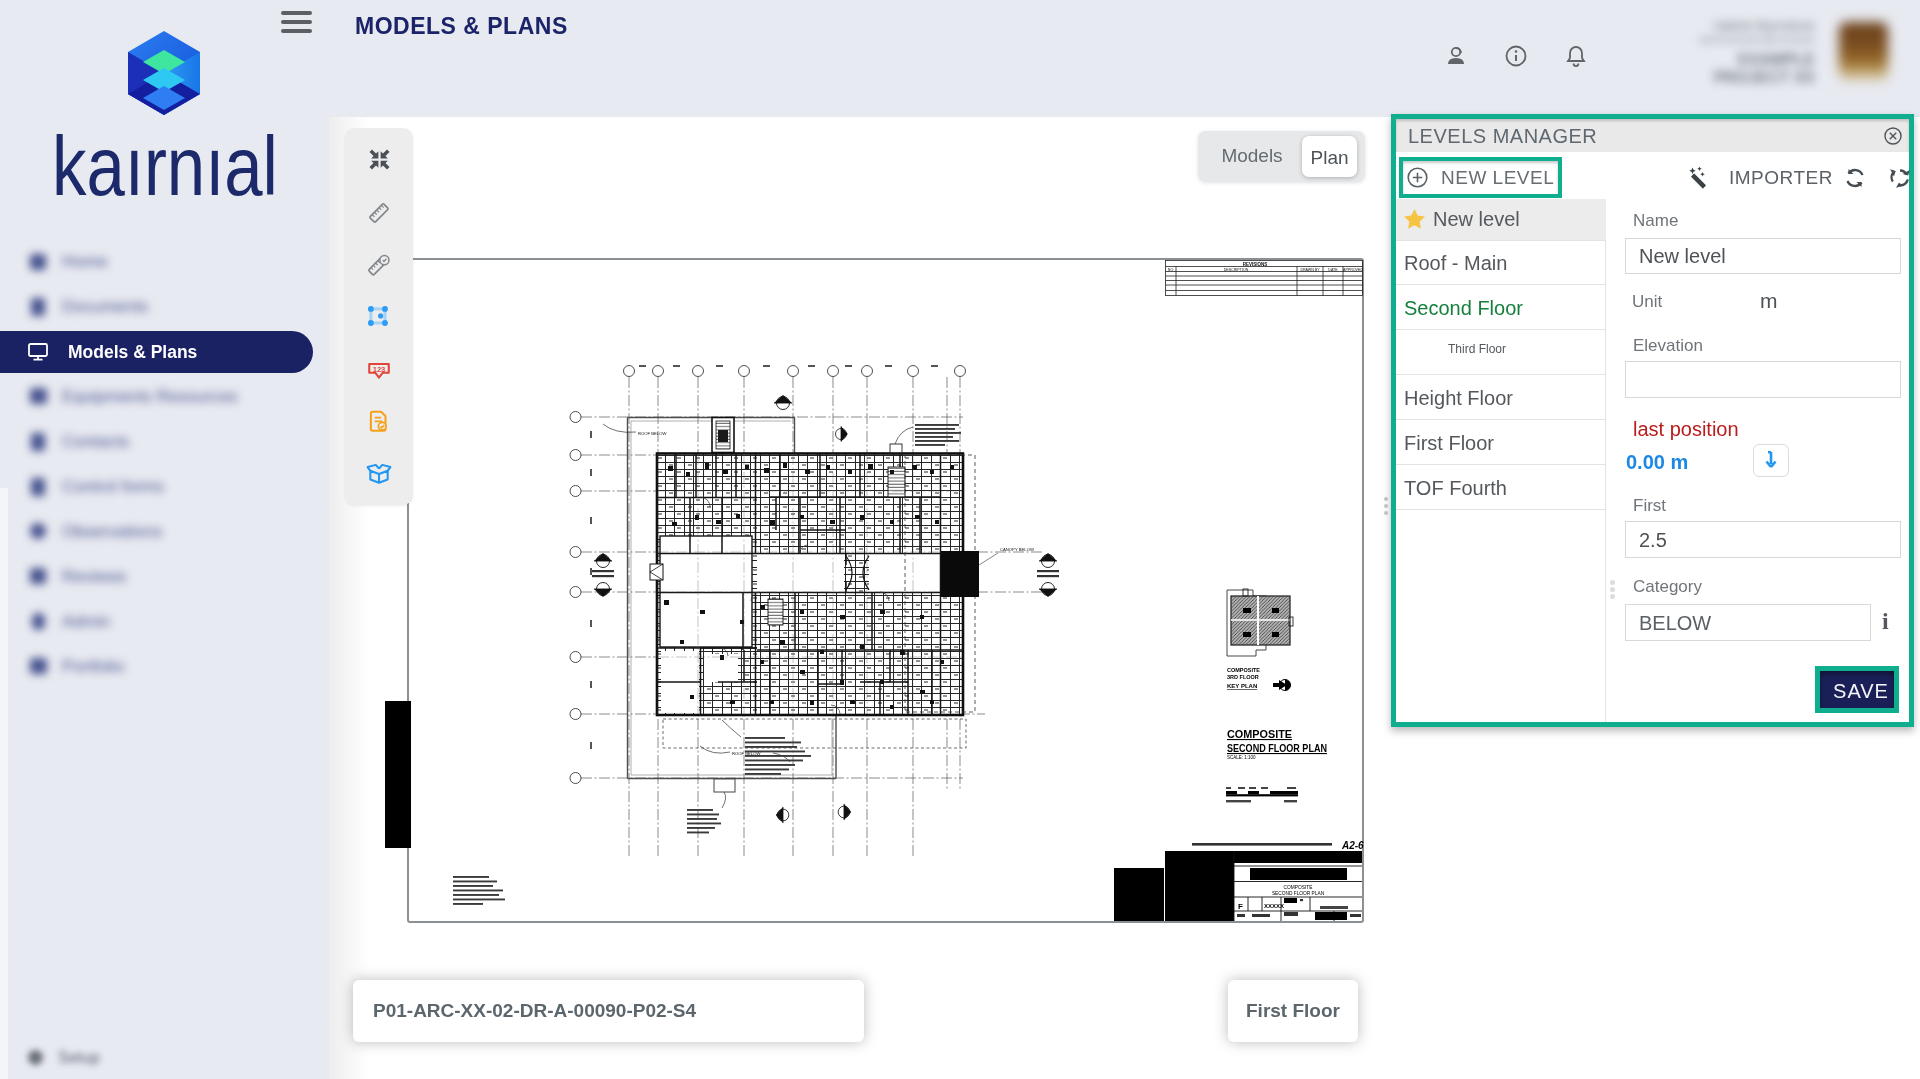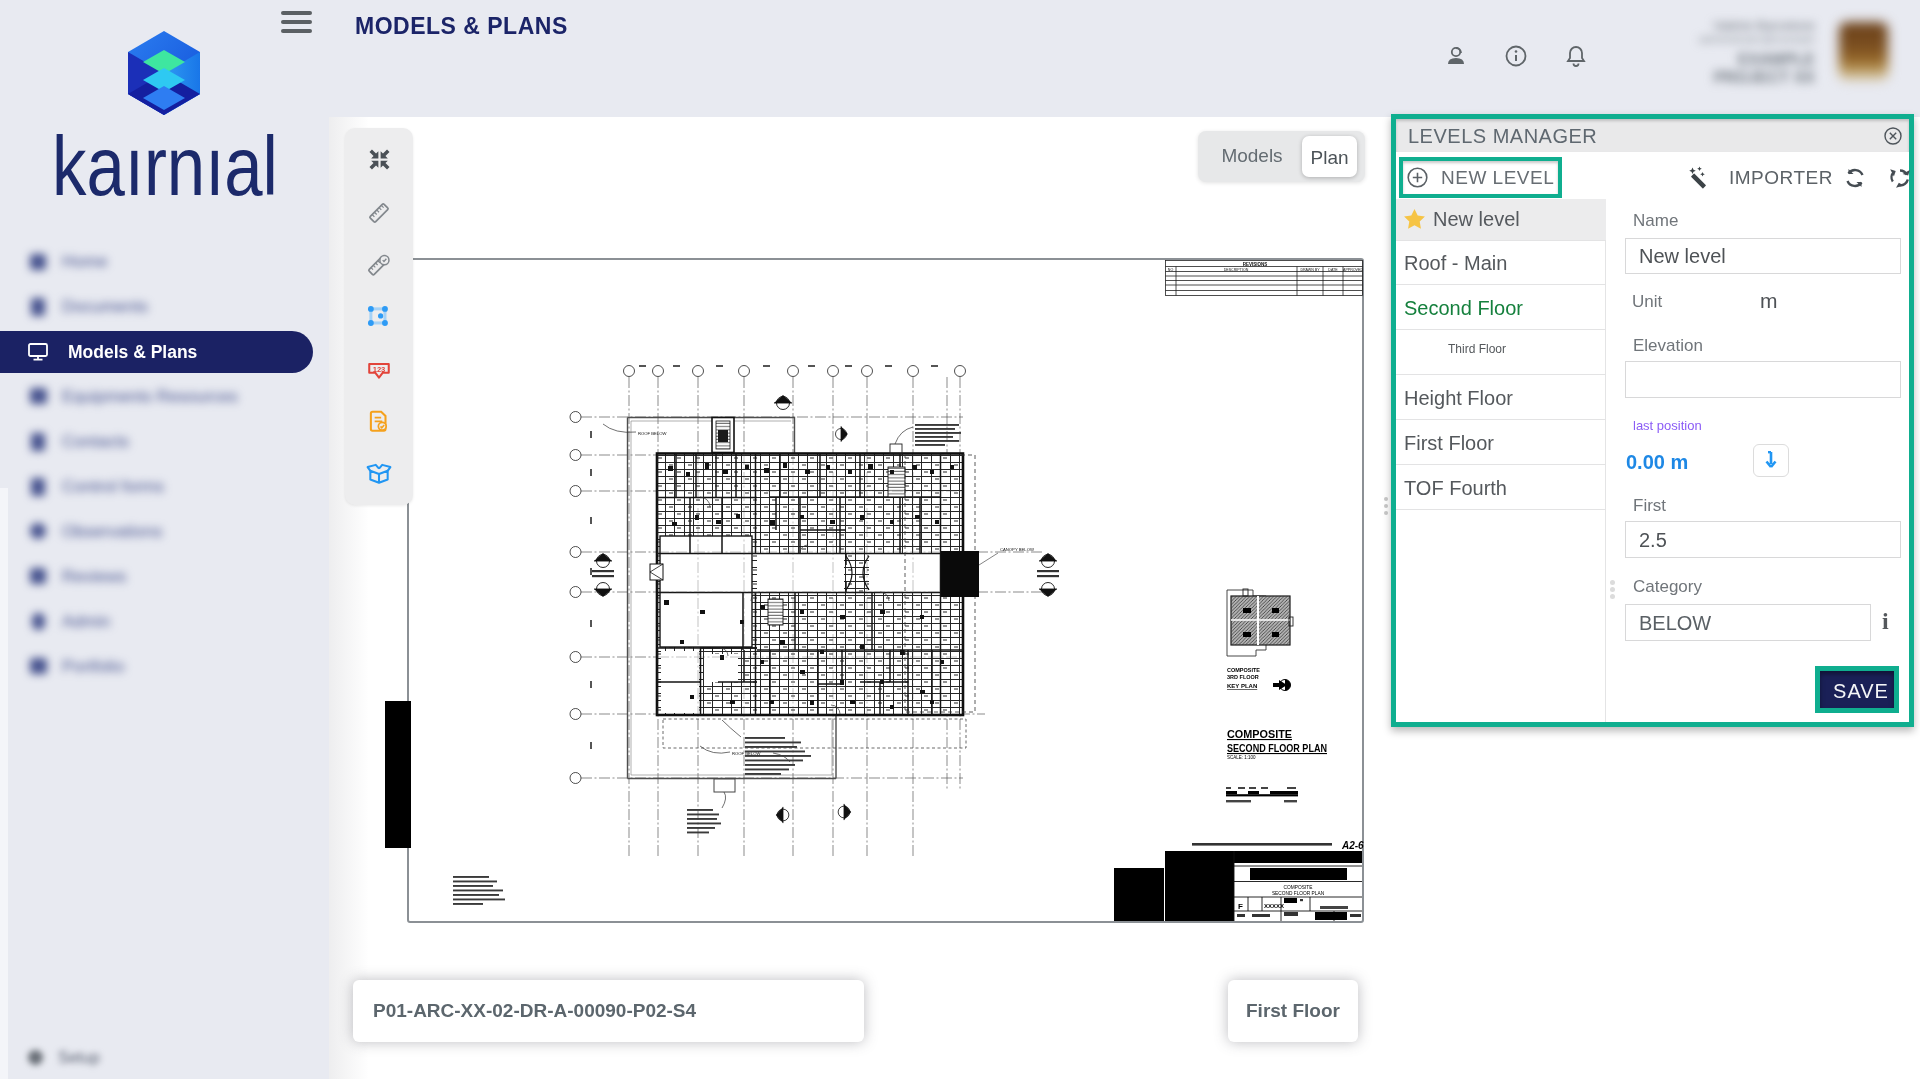--- a/index.html
+++ b/index.html
@@ -657,21 +657,21 @@
 <div class="abs" style="left:1639px;top:245px;font-size:20px;color:#4e5256;">New level</div>
 
 <div class="abs" style="left:1632px;top:292px;font-size:17px;color:#70757a;">Unit</div>
 
 <div class="abs" style="left:1760px;top:289px;font-size:21px;color:#4e5256;">m</div>
 
 <div class="abs" style="left:1633px;top:336px;font-size:17px;color:#70757a;">Elevation</div>
 
 <div class="abs" style="left:1625px;top:361px;width:276px;height:37px;border:1px solid #d8d8d9;"></div>
 
-<div class="abs" style="left:1633px;top:418px;font-size:13px;color:#8b5cf6;">last position</div>
+<div class="abs" style="left:1633px;top:418px;font-size:20px;color:#b91c1c;">last position</div>
 
 <div class="abs" style="left:1626px;top:451px;font-size:20px;font-weight:bold;color:#1e88e5;">0.00 m</div>
 
 <div class="abs" style="left:1753px;top:444px;width:36px;height:33px;border:1px solid #dcdcdc;border-radius:6px;background:#fff;"></div>
 <svg class="abs" style="left:1763px;top:450px;" width="16" height="21" viewBox="0 0 16 21">
   <path d="M8 2 V14 M8 17 L3.5 11.5 M8 17 L12.5 11.5" stroke="#2196f3" stroke-width="2.6" fill="none"></path>
   <path d="M5 2.2 H8" stroke="#2196f3" stroke-width="2.4" fill="none"></path>
 </svg>
 
 <div class="abs" style="left:1633px;top:496px;font-size:17px;color:#70757a;">First</div>

